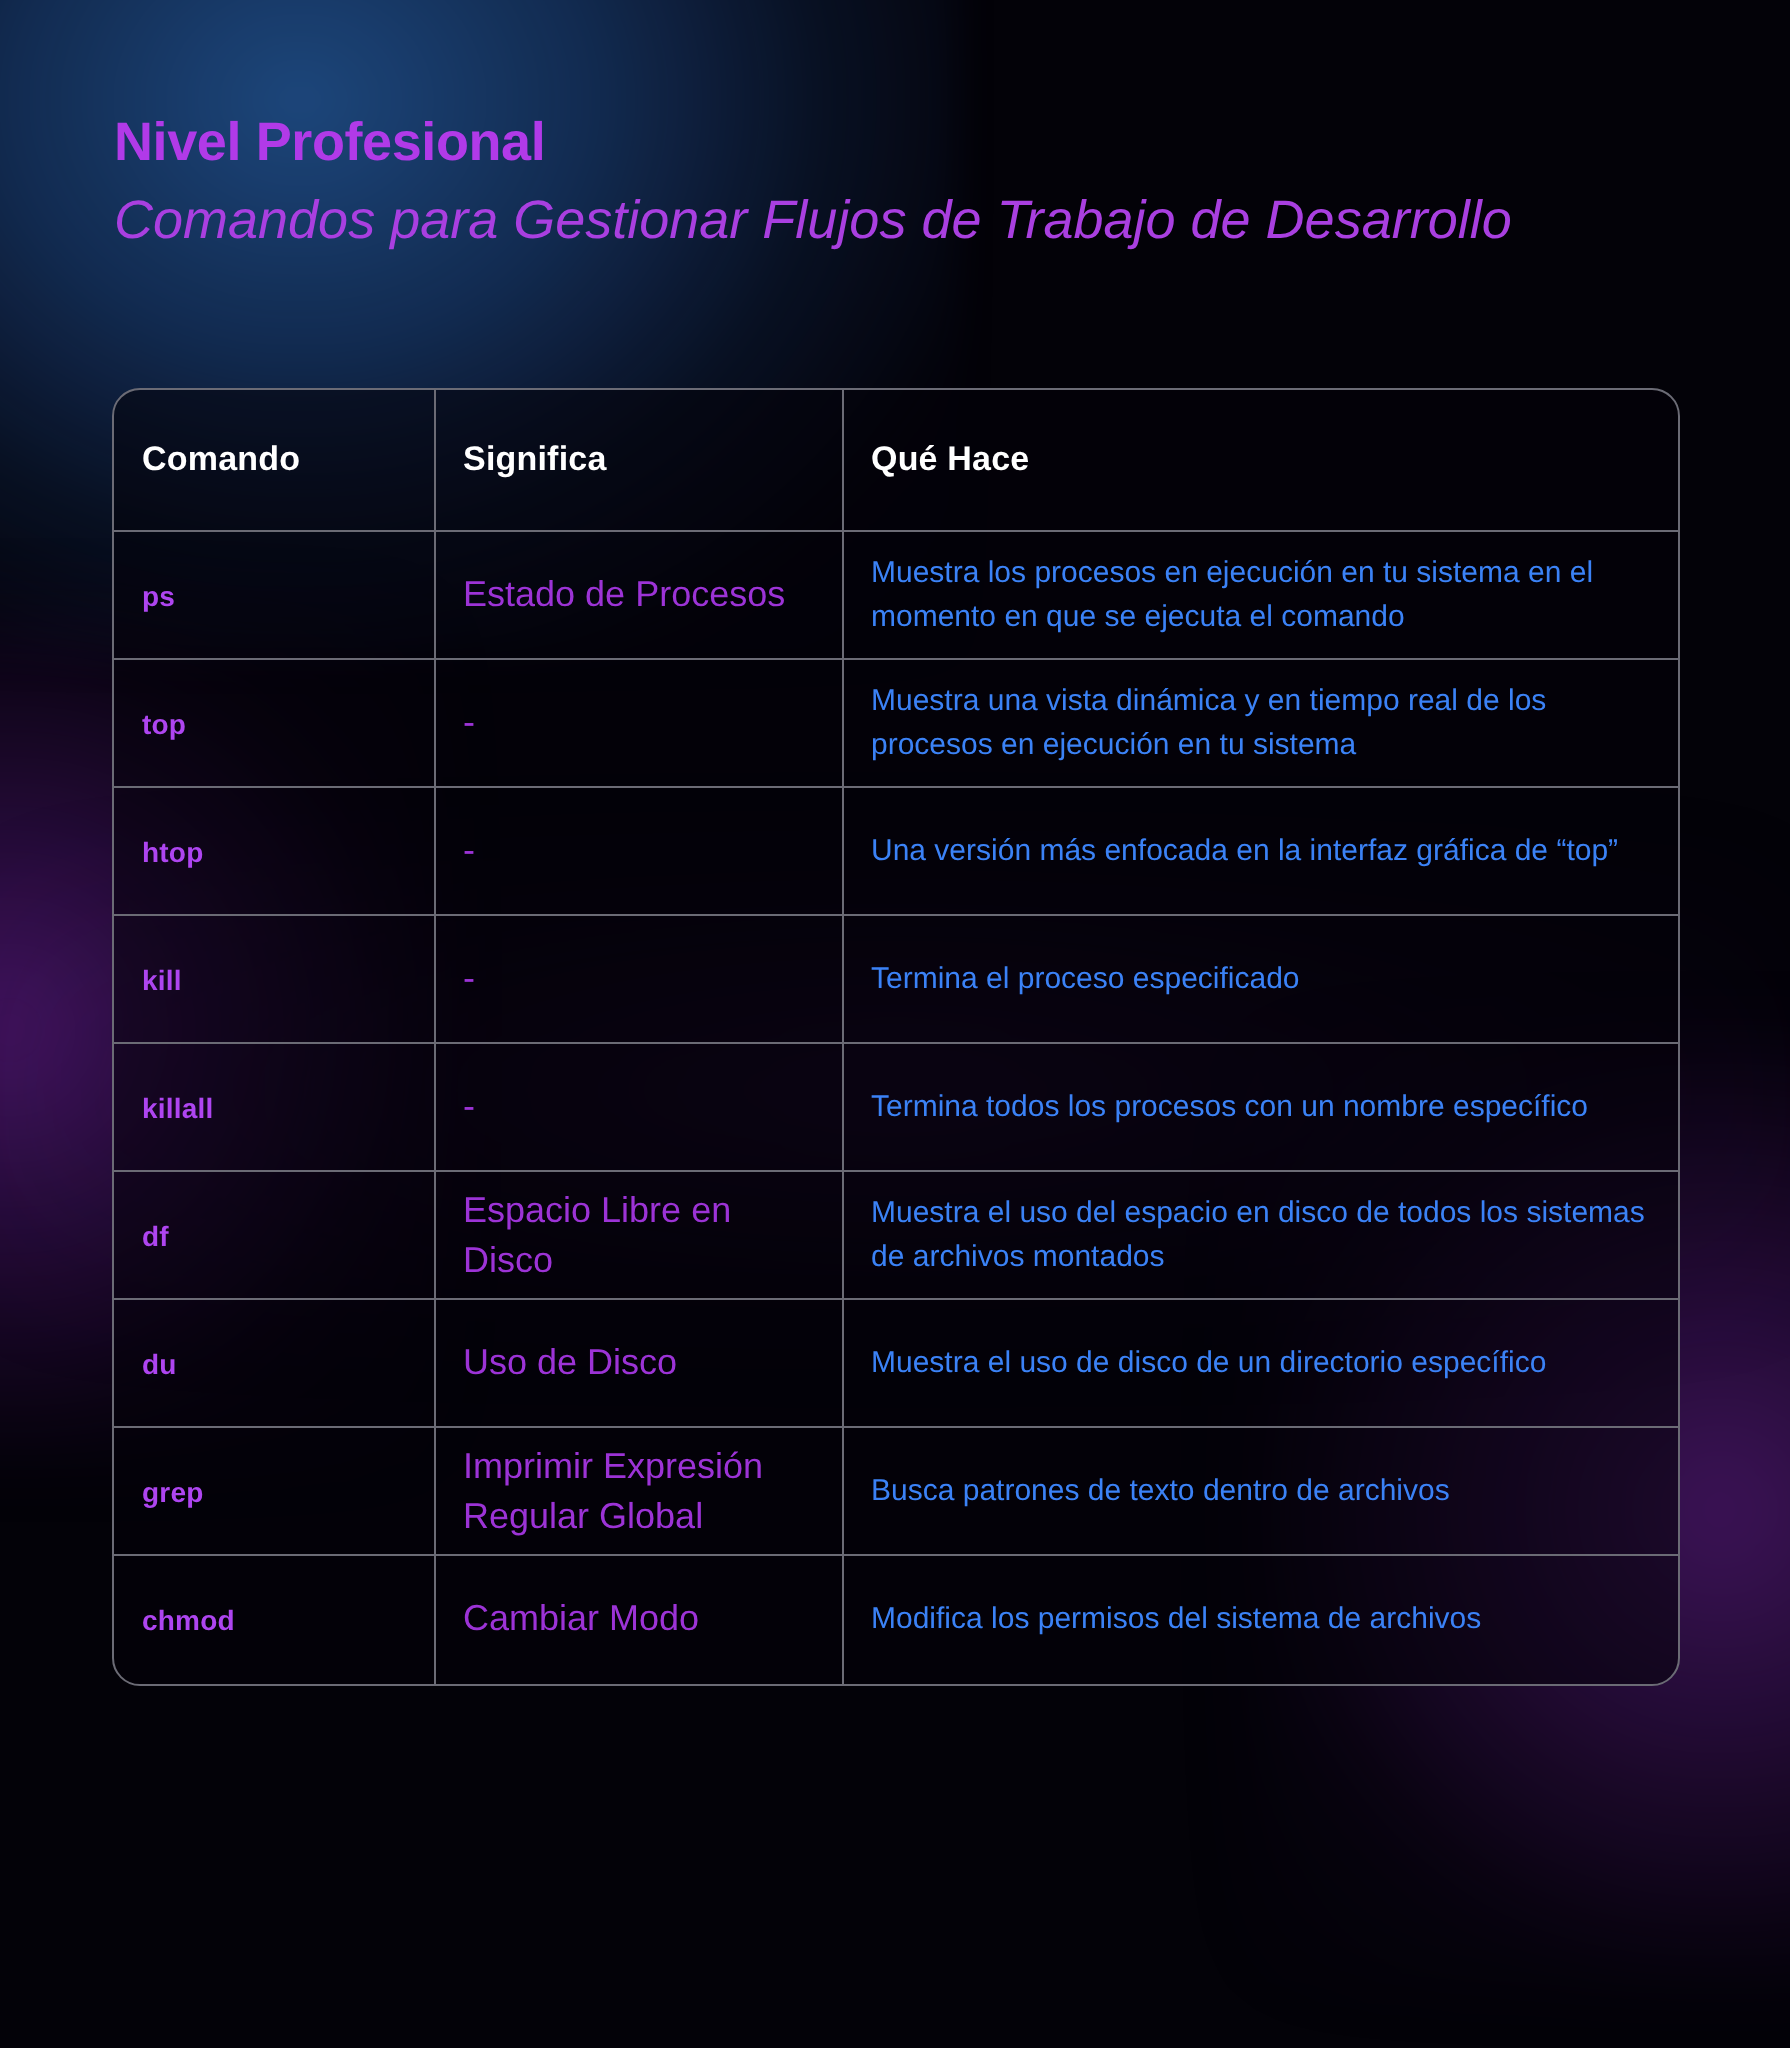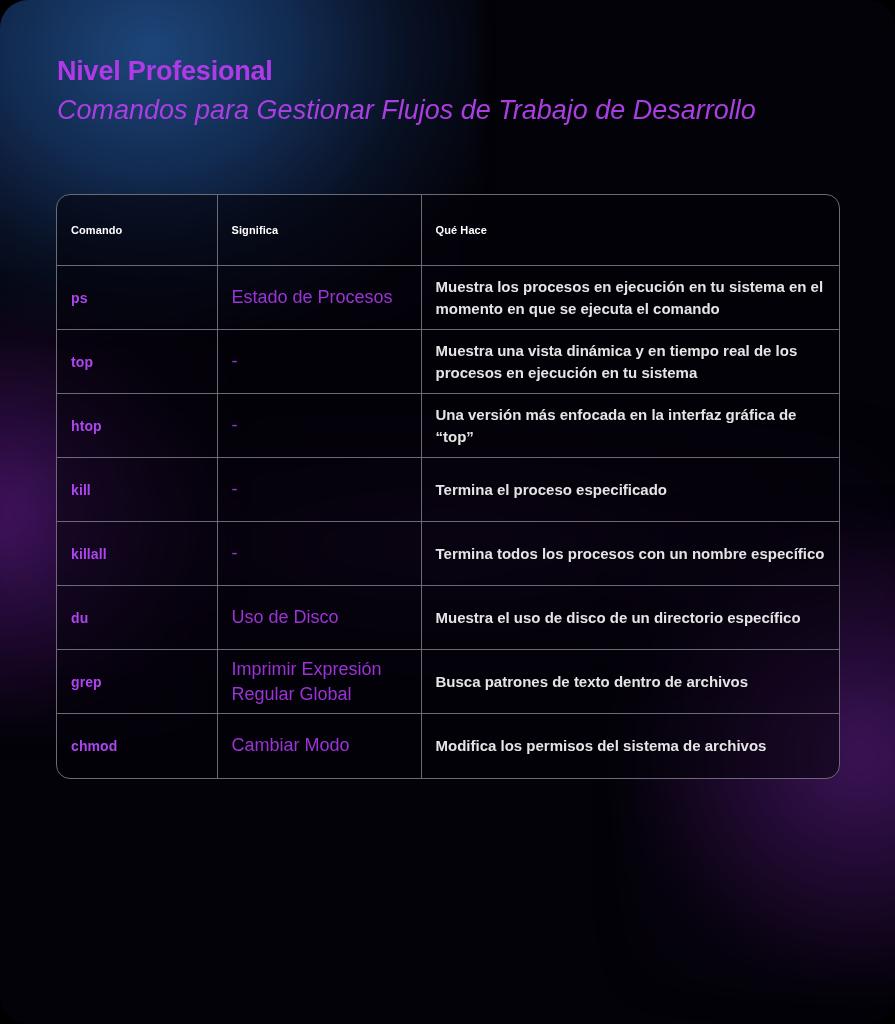--- a/index.html
+++ b/index.html
@@ -7,21 +7,20 @@
     padding: 0;
     background: #000000;
   }
   .page {
     position: relative;
     width: 895px;
     height: 1024px;
     overflow: hidden;
     background: #030208;
     font-family: "Liberation Sans", sans-serif;
-    border-radius: 28px;
   }
   
   .bg-layer {
     position: absolute;
     inset: 0;
     pointer-events: none;
   }
   .glow-topleft {
     position: absolute;
     left: -180px;
@@ -130,21 +129,21 @@
   }
   table.cmd-table th:last-child,
   table.cmd-table td:last-child {
     border-right: none;
   }
   table.cmd-table tr:last-child td {
     border-bottom: none;
   }
   table.cmd-table thead th {
     height: 70px;
-    font-size: 11px;
+    font-size: 17px;
     font-weight: 700;
     color: #ffffff;
     letter-spacing: 0.1px;
   }
   table.cmd-table tbody tr {
     height: 64px;
   }
   td.cmd {
     font-size: 14px;
     font-weight: 700;
@@ -155,22 +154,22 @@
     font-size: 18px;
     font-weight: 400;
     color: #9c33d6;
     line-height: 1.38;
   }
   td.meaning.dash {
     color: #9c33d6;
   }
   td.does {
     font-size: 15px;
-    font-weight: 700;
-    color: #e5e5e5;
+    font-weight: 400;
+    color: #3b82f6;
     line-height: 1.42;
   }
 </style>
 </head>
 <body>
 
 <div class="page">
 
   <div class="bg-layer">
     <div class="glow-topleft"></div>
@@ -218,20 +217,25 @@
             <td class="cmd">kill</td>
             <td class="meaning dash">-</td>
             <td class="does">Termina el proceso especificado</td>
           </tr>
           <tr>
             <td class="cmd">killall</td>
             <td class="meaning dash">-</td>
             <td class="does">Termina todos los procesos con un nombre específico</td>
           </tr>
           <tr>
+            <td class="cmd">df</td>
+            <td class="meaning">Espacio Libre en Disco</td>
+            <td class="does">Muestra el uso del espacio en disco de todos los sistemas de archivos montados</td>
+          </tr>
+          <tr>
             <td class="cmd">du</td>
             <td class="meaning">Uso de Disco</td>
             <td class="does">Muestra el uso de disco de un directorio específico</td>
           </tr>
           <tr>
             <td class="cmd">grep</td>
             <td class="meaning">Imprimir Expresión Regular Global</td>
             <td class="does">Busca patrones de texto dentro de archivos</td>
           </tr>
           <tr>

